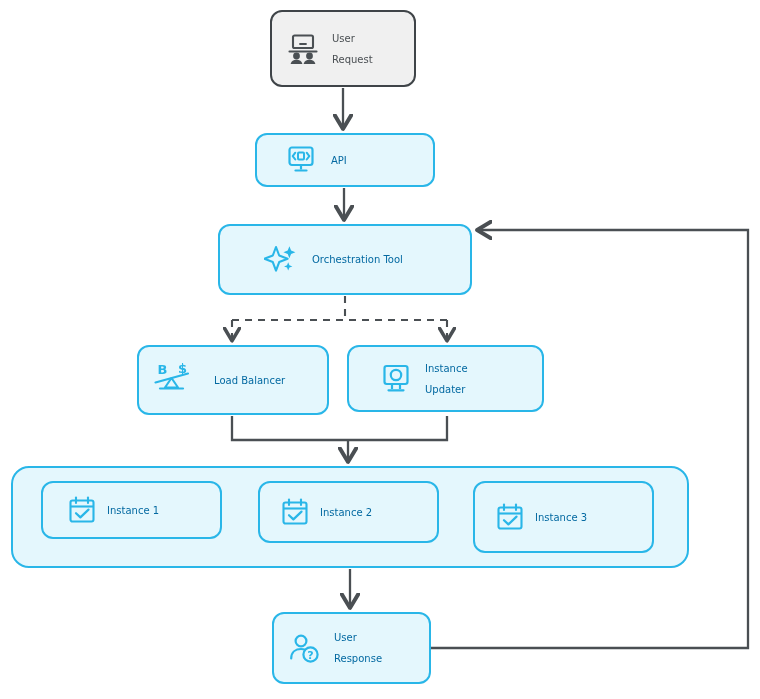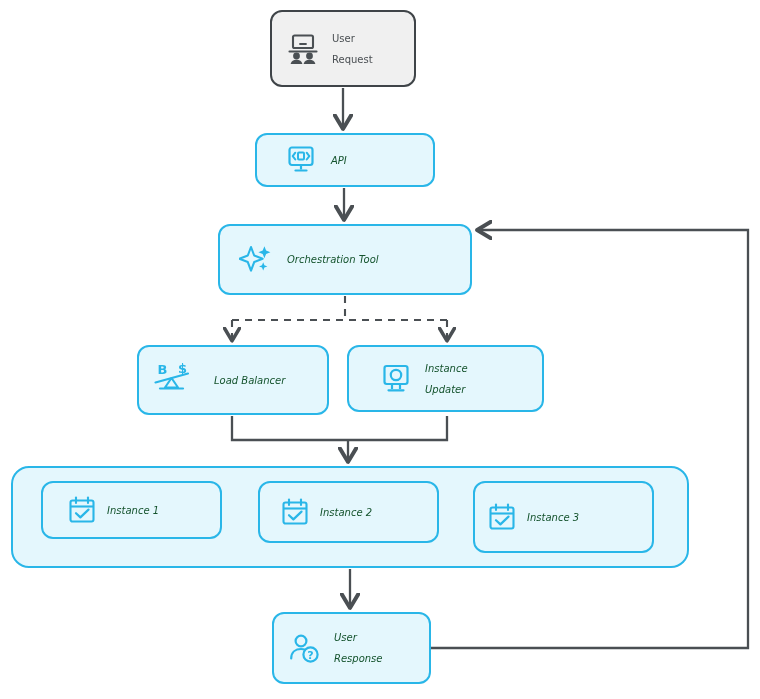--- a/index.html
+++ b/index.html
@@ -54,41 +54,41 @@
   }
   #n-user-request .lbl {
     color: #4A4F53;
     margin-left: 12px;
   }
   
   .blue {
     background: #E4F7FD;
     border-color: #29B6E8;
   }
-  .blue .lbl { color: #14532d; font-style: italic; }
+  .blue .lbl { color: #0369a1; }
 
   #n-api       { left: 255px; top: 133px; width: 180px; height: 54px; padding-left: 28px; }
   #n-api .lbl  { margin-left: 14px; }
 
-  #n-orch      { left: 218px; top: 224px; width: 254px; height: 71px; padding-left: 19px; }
+  #n-orch      { left: 218px; top: 224px; width: 254px; height: 71px; padding-left: 44px; }
   #n-orch .lbl { margin-left: 14px; }
 
   #n-lb        { left: 137px; top: 345px; width: 192px; height: 70px; padding-left: 12px; }
   #n-lb .lbl   { margin-left: 21px; }
 
   #n-iu        { left: 347px; top: 345px; width: 197px; height: 67px; padding-left: 32px; }
   #n-iu .lbl   { margin-left: 14px; }
 
   #n-instances {
     left: 11px; top: 466px; width: 678px; height: 102px;
     border-radius: 18px;
   }
   #n-inst1 { left: 41px; top: 481px; width: 181px; height: 58px; padding-left: 24px; }
   #n-inst2 { left: 258px; top: 481px; width: 181px; height: 62px; padding-left: 20px; }
-  #n-inst3 { left: 473px; top: 481px; width: 181px; height: 72px; padding-left: 12px; }
+  #n-inst3 { left: 473px; top: 481px; width: 181px; height: 72px; padding-left: 20px; }
   #n-inst1 .lbl, #n-inst2 .lbl, #n-inst3 .lbl { margin-left: 10px; }
 
   #n-user-response { left: 272px; top: 612px; width: 159px; height: 72px; padding-left: 14px; }
   #n-user-response .lbl { margin-left: 12px; }
 </style>
 </head>
 <body>
 
 <div id="canvas">
 

